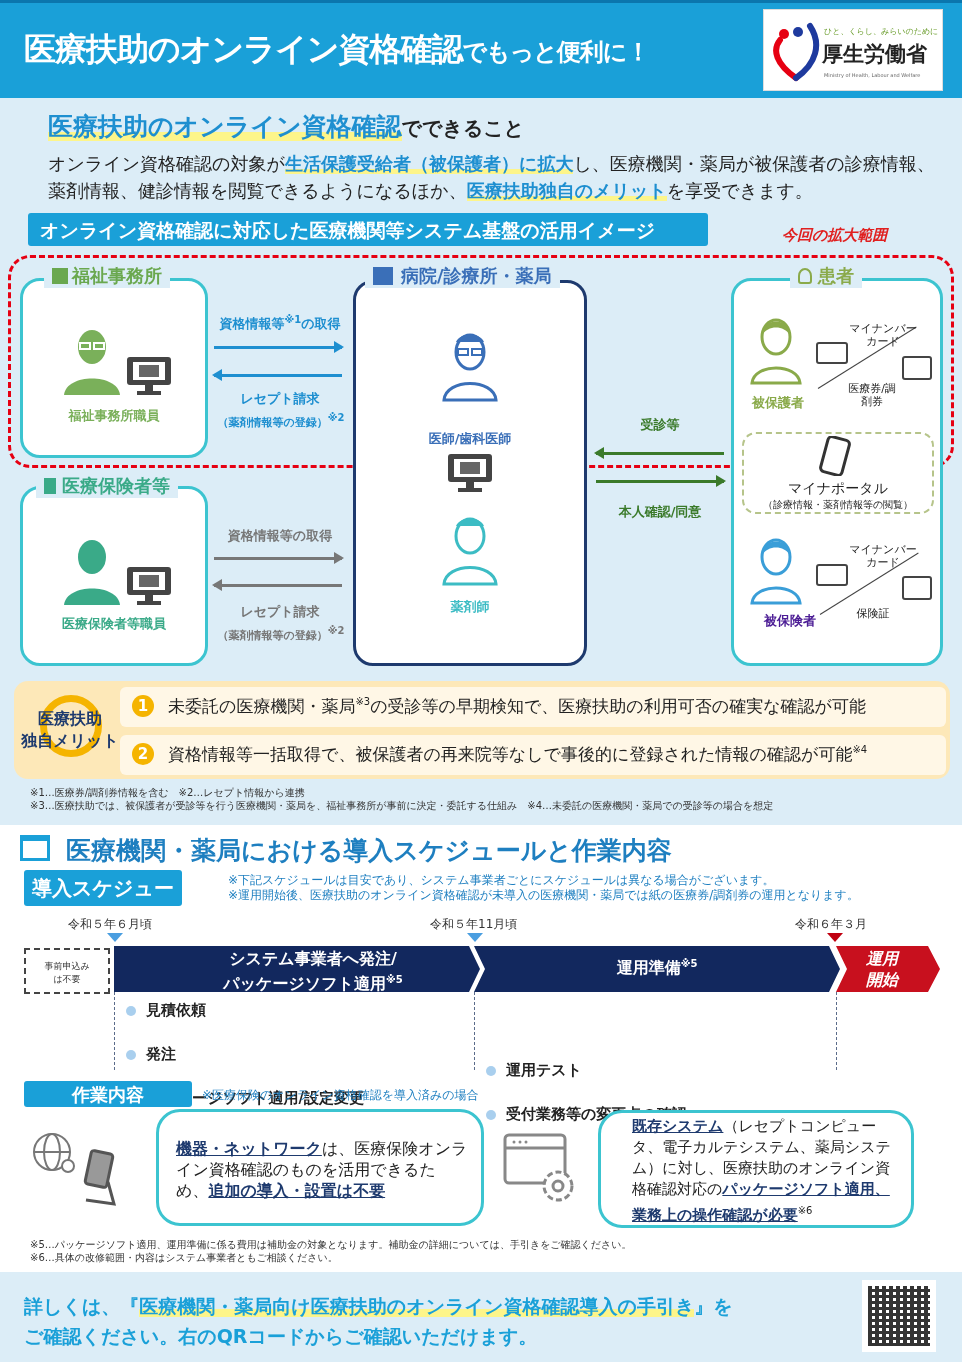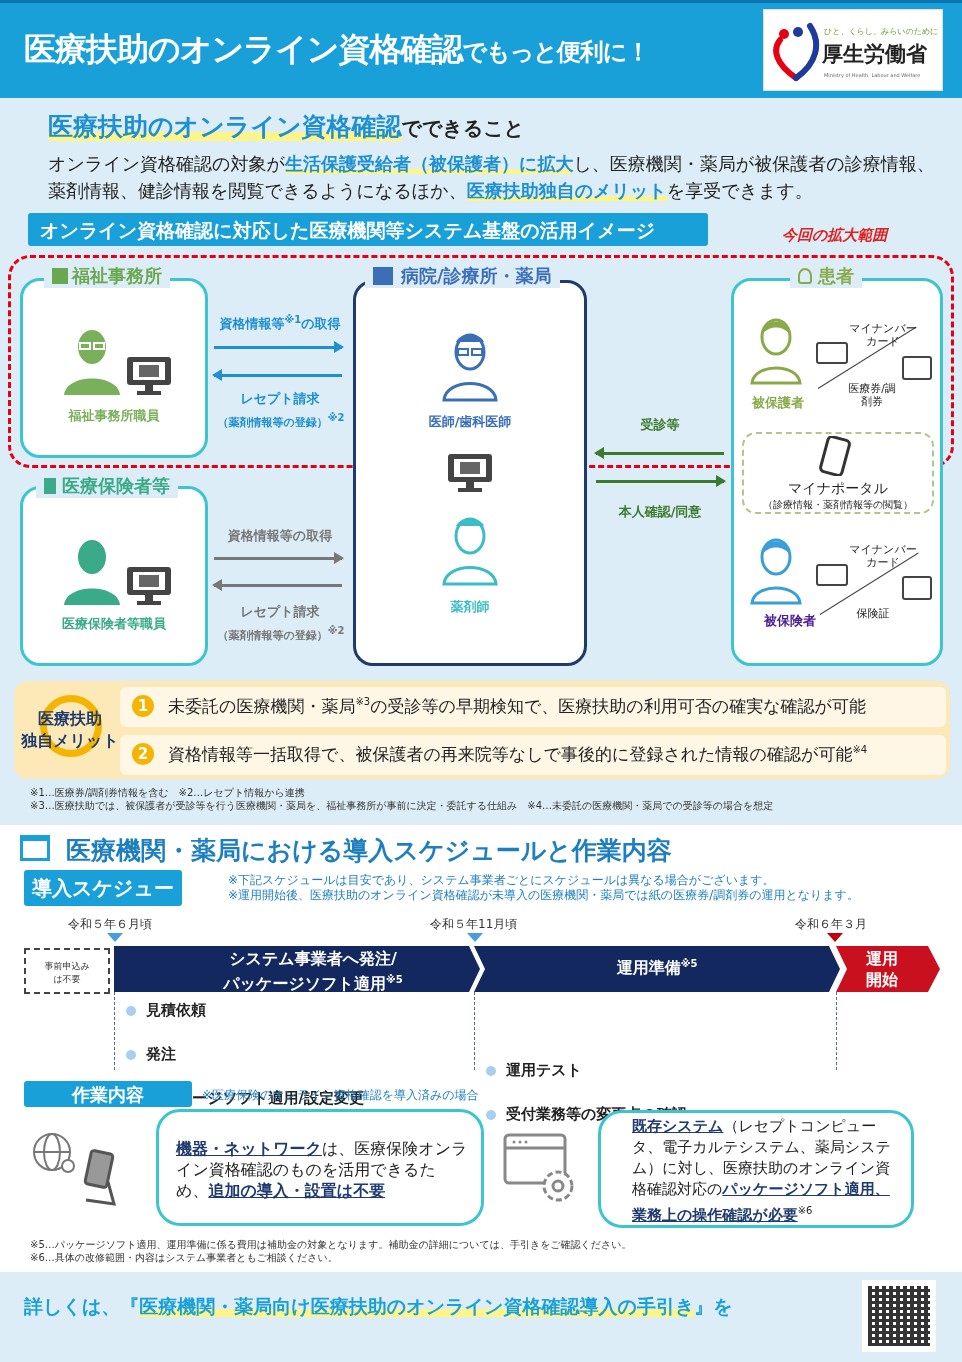--- a/index.html
+++ b/index.html
@@ -166,21 +166,21 @@
 <div class="abs box-label" style="left:365px;top:264px;color:#3a6fb8;">
   <span style="display:inline-block;width:20px;height:18px;background:#3a6fb8;margin-right:8px;vertical-align:-3px;"></span><span>病院/診療所・薬局</span>
 </div>
 <svg class="abs" style="left:440px;top:330px" width="60" height="72" viewBox="0 0 60 72">
   <ellipse cx="30" cy="22" rx="14" ry="17" fill="none" stroke="#3a6fb8" stroke-width="3"></ellipse>
   <path d="M16 12 C20 2 40 2 44 12" fill="#3a6fb8"></path>
   <rect x="18" y="19" width="10" height="6" fill="none" stroke="#3a6fb8" stroke-width="2"></rect>
     <rect x="32" y="19" width="10" height="6" fill="none" stroke="#3a6fb8" stroke-width="2"></rect>
   <path d="M4 70 C6 48 54 48 56 70 Z" fill="none" stroke="#3a6fb8" stroke-width="3"></path>
 </svg>
-<div class="abs person-label" style="left:380px;top:413px;width:180px;color:#3a6fb8;">医師/歯科医師</div>
+<div class="abs person-label" style="left:380px;top:430px;width:180px;color:#3a6fb8;">医師/歯科医師</div>
 <svg class="abs" style="left:446px;top:452px" width="48" height="42" viewBox="0 0 48 42">
   <rect x="2" y="2" width="44" height="28" rx="3" fill="#444"></rect>
     <rect x="8" y="7" width="32" height="18" fill="#fff"></rect>
     <rect x="14" y="10" width="20" height="12" fill="#666"></rect>
     <rect x="20" y="30" width="8" height="6" fill="#444"></rect>
     <rect x="12" y="36" width="24" height="4" fill="#444"></rect>
 </svg>
 <svg class="abs" style="left:440px;top:514px" width="60" height="72" viewBox="0 0 60 72">
   <ellipse cx="30" cy="22" rx="14" ry="17" fill="none" stroke="#3cbcc4" stroke-width="3"></ellipse>
   <path d="M16 12 C20 2 40 2 44 12" fill="#3cbcc4"></path>
@@ -267,21 +267,21 @@
   <div>は不要</div>
 </div>
 
 <div class="abs phase" style="left:114px;top:946px;width:366px;clip-path:polygon(0 0,355px 0,366px 50%,355px 100%,0 100%);font-size:16px;line-height:21px;padding-top:2px;padding-left:32px;">
   <div>システム事業者へ発注/</div>
   <div><span>パッケージソフト適用</span><sup>※5</sup></div>
 </div>
 <div class="abs phase" style="left:474px;top:946px;width:366px;clip-path:polygon(0 0,355px 0,366px 50%,355px 100%,0 100%,11px 50%);font-size:16px;padding-top:12px;">
   <span>運用準備</span><sup>※5</sup>
 </div>
-<div class="abs phase phase-red" style="left:836px;top:946px;width:104px;clip-path:polygon(0 0,92px 0,104px 50%,92px 100%,0 100%,11px 50%);font-size:16px;line-height:21px;padding-top:2px;padding-right:12px;">
+<div class="abs phase phase-red" style="left:836px;top:946px;width:104px;clip-path:polygon(0 0,92px 0,104px 50%,92px 100%,0 100%,11px 50%);font-size:16px;line-height:21px;padding-top:2px;padding-right:12px;font-style:italic;">
   <div>運用</div>
   <div>開始</div>
 </div>
 
 <div class="abs dash-v" style="left:114px;top:992px;height:78px;"></div>
 <div class="abs dash-v" style="left:474px;top:992px;height:78px;"></div>
 <div class="abs dash-v" style="left:836px;top:992px;height:78px;"></div>
 
 <div class="abs bullet" style="left:124px;top:1001px;">見積依頼</div>
 <div class="abs bullet" style="left:124px;top:1026px;">発注</div>
@@ -320,16 +320,17 @@
 </div>
 
 <div class="abs footnotes" style="top:1238px;">
   <div>※5…パッケージソフト適用、運用準備に係る費用は補助金の対象となります。補助金の詳細については、手引きをご確認ください。</div>
   <div>※6…具体の改修範囲・内容はシステム事業者ともご相談ください。</div>
 </div>
 
 <div class="abs bottom-bg"></div>
 <div class="abs bottom-text">
   <div><span>詳しくは、『</span><span class="hl">医療機関・薬局向け医療扶助のオンライン資格確認導入の手引き</span><span>』を</span></div>
+  <div>ご確認ください。右のQRコードからご確認いただけます。</div>
 </div>
 <div class="abs qr">
     <div class="qr-inner"></div>
   </div>
 
 </body></html>

